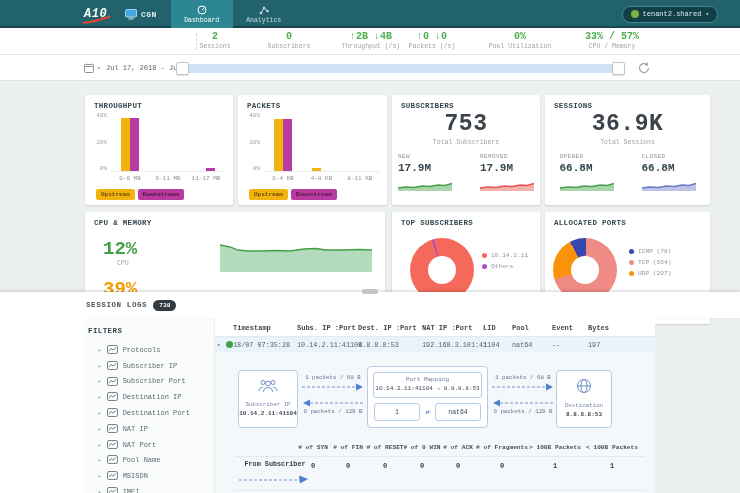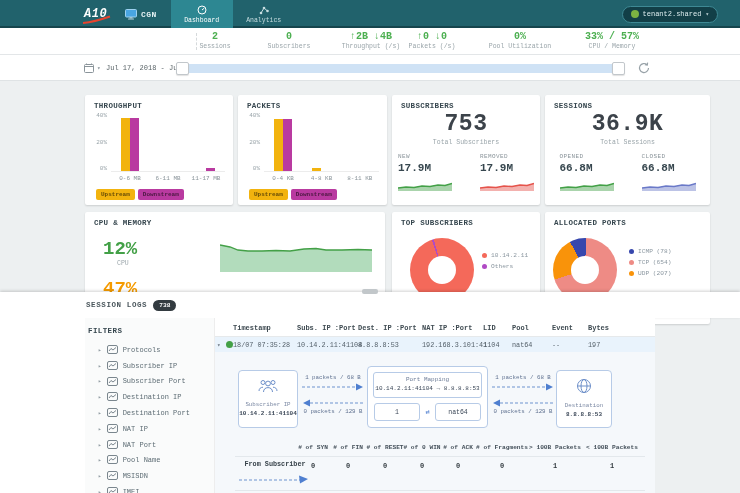--- a/index.html
+++ b/index.html
@@ -344,21 +344,21 @@
   </div>
 
   <div class="card" id="card-cpu">
     <div class="card-title">CPU &amp; MEMORY</div>
     <div class="cpu-val">12%</div>
     <div class="cpu-label">CPU</div>
     <svg class="cpu-chart" width="152" height="34" viewBox="0 0 152 34">
       <polygon fill="#b2dcbc" points="0,7 10,9 18,12 28,13 42,13 56,12.5 70,13 84,11 96,10.5 106,12 122,12 138,11.5 152,12 152,34 0,34"></polygon>
       <polyline fill="none" stroke="#43a047" stroke-width="1.3" points="0,7 10,9 18,12 28,13 42,13 56,12.5 70,13 84,11 96,10.5 106,12 122,12 138,11.5 152,12"></polyline>
     </svg>
-    <div class="mem-val">47%</div>
+    <div class="mem-val">39%</div>
   </div>
 
   <div class="card" id="card-topsubs">
     <div class="card-title">TOP SUBSCRIBERS</div>
     <div class="donut" id="donut-subs" style="background: conic-gradient(from -15deg, rgb(244, 105, 90) 0deg, rgb(244, 105, 90) 356.4deg, rgb(176, 74, 196) 356.4deg, rgb(176, 74, 196) 360deg);"></div>
     <div class="dlegend" id="legend-subs">
         <div class="lg-row">
           <span class="lg-dot" style="background: rgb(244, 105, 90);"></span>
           <span class="lg-text">10.14.2.11</span>
         </div>

